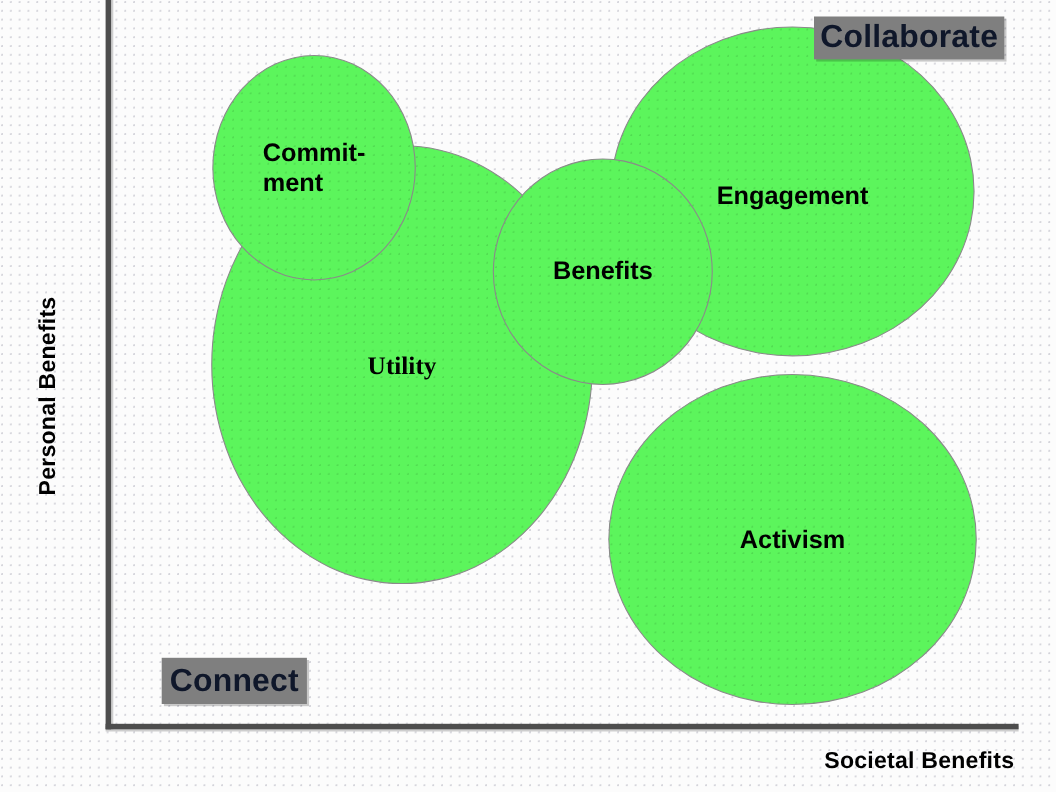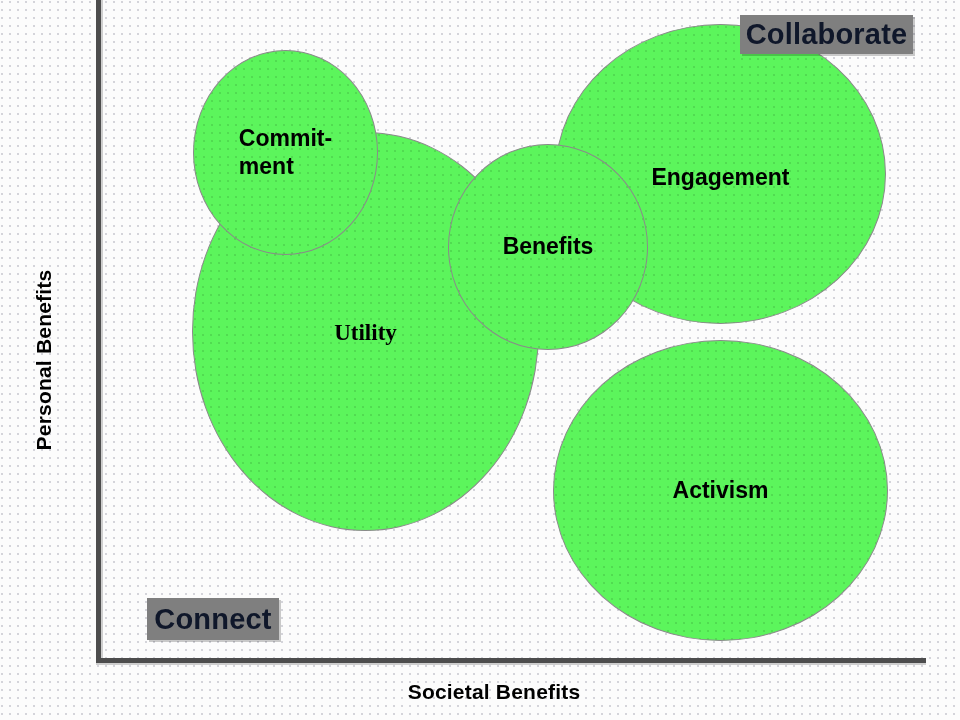--- a/index.html
+++ b/index.html
@@ -58,24 +58,24 @@
     width: 720px;
     height: 36px;
     transform: rotate(-90deg);
     transform-origin: 0 0;
     translate: 26px 720px;
     display: flex;
     align-items: center;
     justify-content: center;
   }
   .axis-title-x {
-    left: 79px;
+    left: 92px;
     top: 680px;
     width: 830px;
-    text-align: center;
+    text-align: right;
   }
 
   
   .bubble {
     position: absolute;
     border-radius: 50%;
     background-color: #5cf55c;
     background-image:
       radial-gradient(circle at 2px 2px, rgba(40,130,40,0.22) 0.8px, transparent 1px);
     background-size: 8px 8px;

